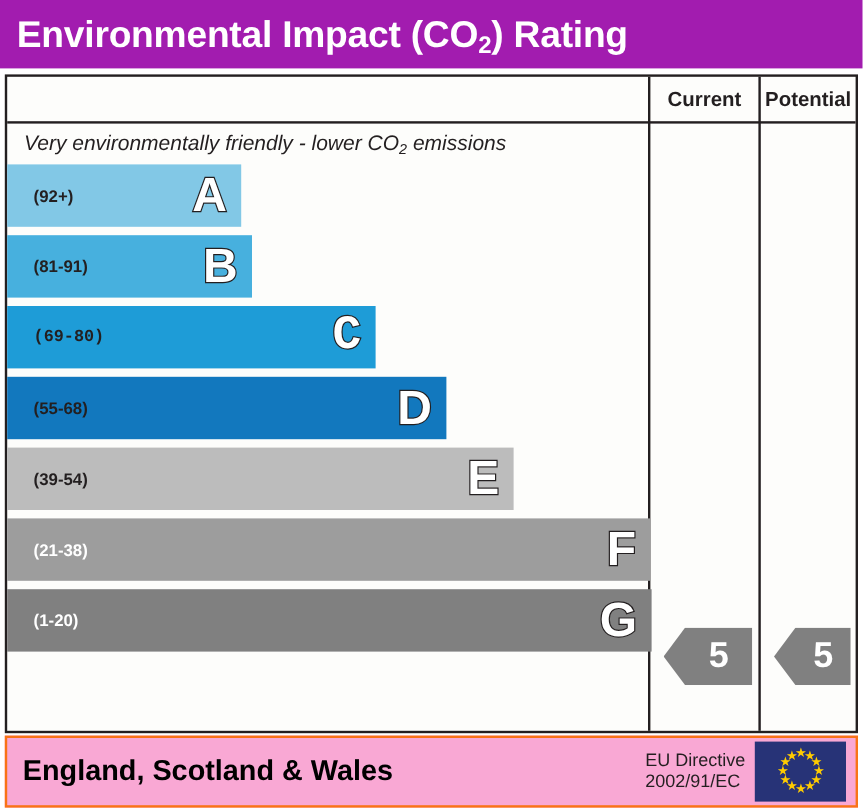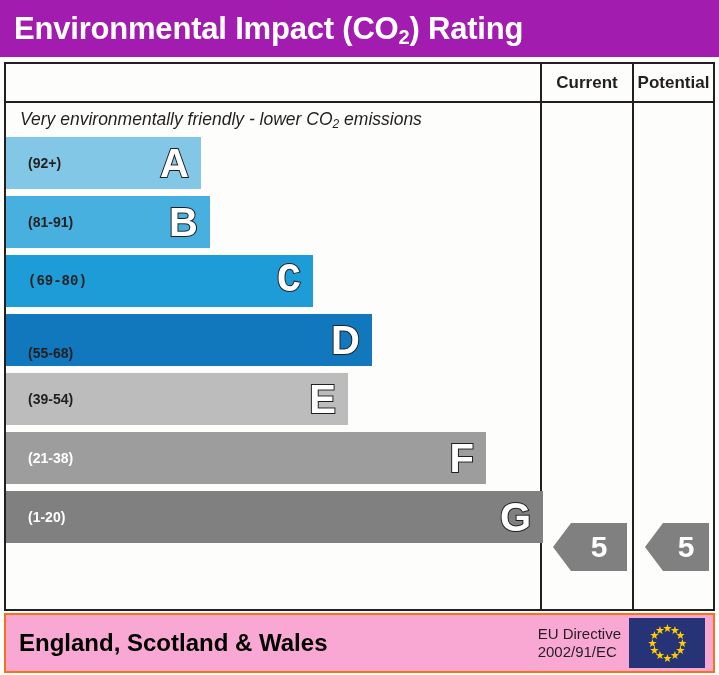--- a/index.html
+++ b/index.html
@@ -248,28 +248,28 @@
         </div>
         <div class="band" style="top: 59px; width: 204px; background: rgb(71, 176, 222);">
           <span class="range" style="color: rgb(35, 31, 32);">(81-91)</span>
           <span class="letter">B</span>
         </div>
         <div class="band" style="top: 118px; width: 307px; background: rgb(30, 156, 215); font-family: Liberation Mono, monospace;">
           <span class="range" style="color: rgb(35, 31, 32);">(69-80)</span>
           <span class="letter">C</span>
         </div>
         <div class="band" style="top: 177px; width: 366px; background: rgb(18, 120, 190);">
-          <span class="range" style="color: rgb(35, 31, 32); margin-top: 13px;">(55-68)</span>
+          <span class="range" style="color: rgb(35, 31, 32);">(55-68)</span>
           <span class="letter">D</span>
         </div>
-        <div class="band" style="top: 236px; width: 342px; background: rgb(188, 188, 188);">
+        <div class="band" style="top: 236px; width: 422px; background: rgb(188, 188, 188);">
           <span class="range" style="color: rgb(35, 31, 32);">(39-54)</span>
           <span class="letter">E</span>
         </div>
-        <div class="band" style="top: 295px; width: 480px; background: rgb(157, 157, 157);">
+        <div class="band" style="top: 295px; width: 536px; background: rgb(157, 157, 157);">
           <span class="range" style="color: rgb(255, 255, 255);">(21-38)</span>
           <span class="letter">F</span>
         </div>
         <div class="band" style="top: 354px; width: 537px; background: rgb(128, 128, 128);">
           <span class="range" style="color: rgb(255, 255, 255);">(1-20)</span>
           <span class="letter">G</span>
         </div>
       </div>
 
 

